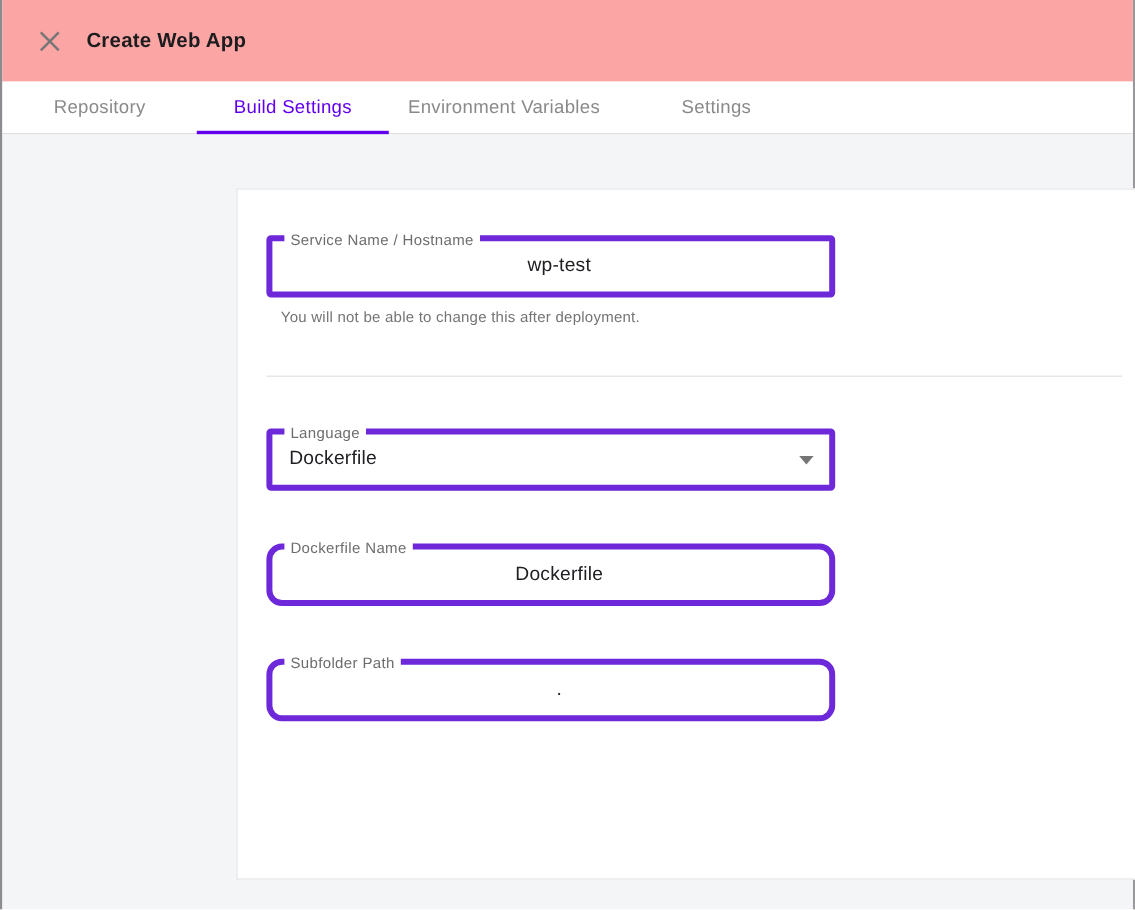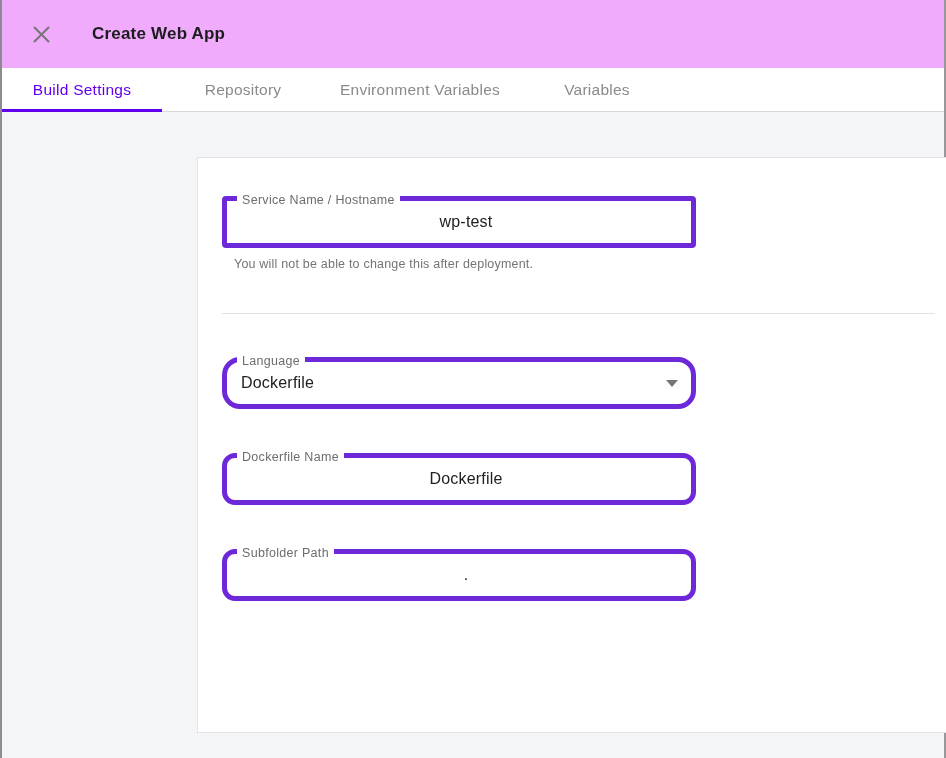--- a/index.html
+++ b/index.html
@@ -7,21 +7,21 @@
   body {
     width: 946px; height: 758px; overflow: hidden;
     font-family: "Liberation Sans", "DejaVu Sans", sans-serif;
     background: #ffffff;
   }
   .screen {
     position: relative; width: 946px; height: 758px; background: #fff;
     border-left: 2px solid #8b8b90; border-right: 2px solid #97979c;
   }
   
-  .hdr { height: 68px; display: flex; align-items: center; padding-left: 25px; background: #f0abfc; gap: 20px; }
+  .hdr { height: 68px; display: flex; align-items: center; padding-left: 25px; background: #fca5a5; }
   .close-btn {
     width: 28px; height: 28px; border: none; background: transparent; padding: 0;
     display: flex; align-items: center; justify-content: center; cursor: pointer;
   }
   .hdr h1 {
     margin: 0 0 0 17px; font-size: 17px; font-weight: 700; color: #1c1c1e; letter-spacing: 0.2px;
   }
   
   .tabs { display: flex; height: 44px; border-bottom: 1px solid #d8d8da; background: #fff; }
   .tab {
@@ -53,21 +53,21 @@
   }
   .field input {
     position: absolute; inset: 0; width: 100%; height: 100%;
     border: none; outline: none; background: transparent;
     padding: 0 0 0 14px; font-family: inherit; font-size: 16px; color: #202124; letter-spacing: 0.2px; text-align: center;
   }
   .field .fvalue {
     position: absolute; inset: 0; display: flex; align-items: center;
     padding-left: 14px; font-size: 16px; color: #202124; letter-spacing: 0.2px;
   }
-  .field.select { cursor: pointer; border-radius: 18px; }
+  .field.select { cursor: pointer; }
   .arrow {
     position: absolute; right: 13px; top: 50%; margin-top: -3px;
     width: 0; height: 0; border-left: 6px solid transparent; border-right: 6px solid transparent;
     border-top: 7px solid #757575;
   }
   .helper { margin: 9px 0 0 0; padding-left: 12px; font-size: 12.5px; color: #747474; letter-spacing: 0.2px; }
   .divider { border: none; height: 1px; background: #e2e2e4; margin: 42px 13px 0 0; }
   .mt44 { margin-top: 44px; border-radius: 13px; }
   .mt43 { margin-top: 43px; }
   .fwrap { position: relative; width: 474px; margin-top: 44px; }
@@ -86,24 +86,24 @@
     <button class="close-btn" aria-label="close">
       <svg width="19" height="19" viewBox="0 0 19 19">
         <line x1="2" y1="2" x2="17" y2="17" stroke="#757575" stroke-width="2"></line>
         <line x1="17" y1="2" x2="2" y2="17" stroke="#757575" stroke-width="2"></line>
       </svg>
     </button>
     <h1>Create Web App</h1>
   </header>
 
   <nav class="tabs">
+    <div class="tab t1">Repository</div>
     <div class="tab t0 active">Build Settings</div>
-    <div class="tab t1">Repository</div>
     <div class="tab t2">Environment Variables</div>
-    <div class="tab t3">Variables</div>
+    <div class="tab t3">Settings</div>
   </nav>
 
   <main class="content">
     <section class="card">
 
       <div class="field">
         <span class="flabel">Service Name / Hostname</span>
         <input type="text" value="wp-test" style="">
       </div>
       <p class="helper">You will not be able to change this after deployment.</p>

